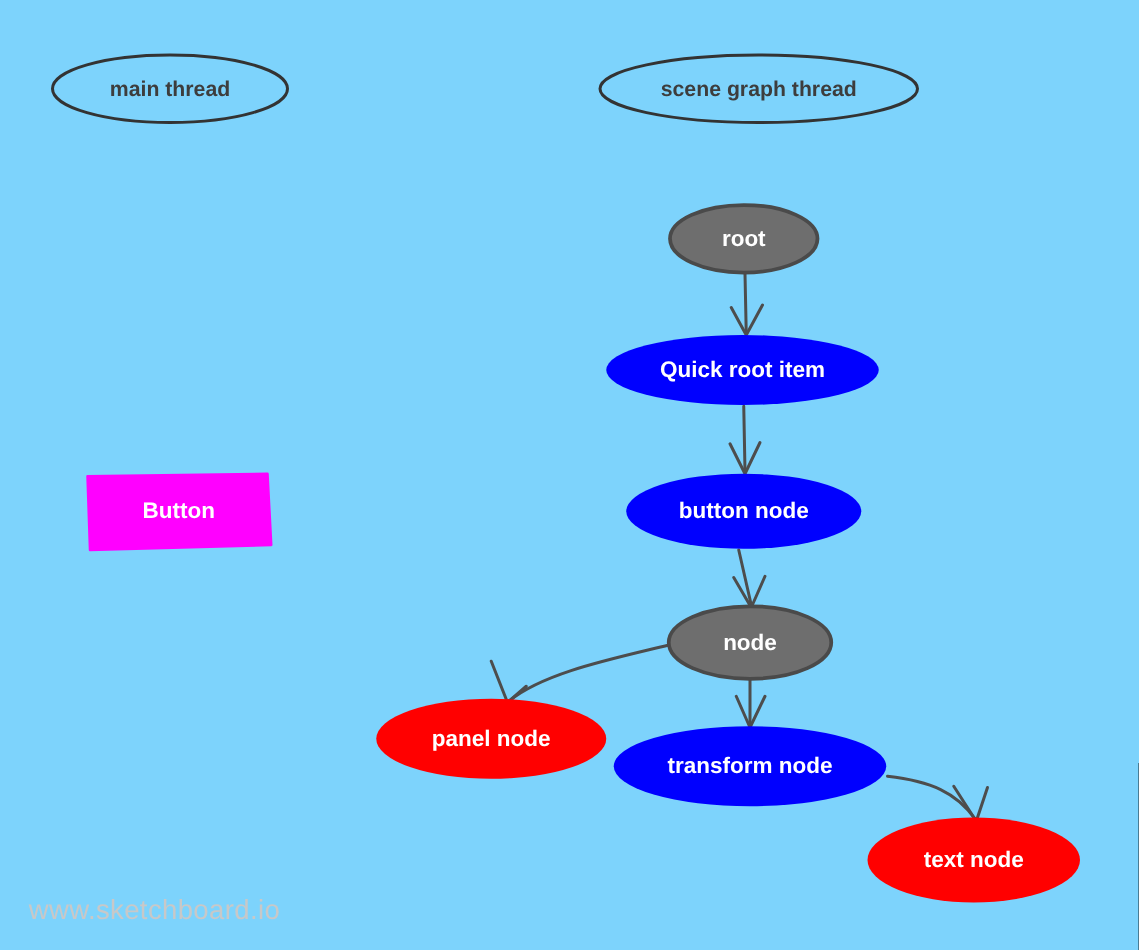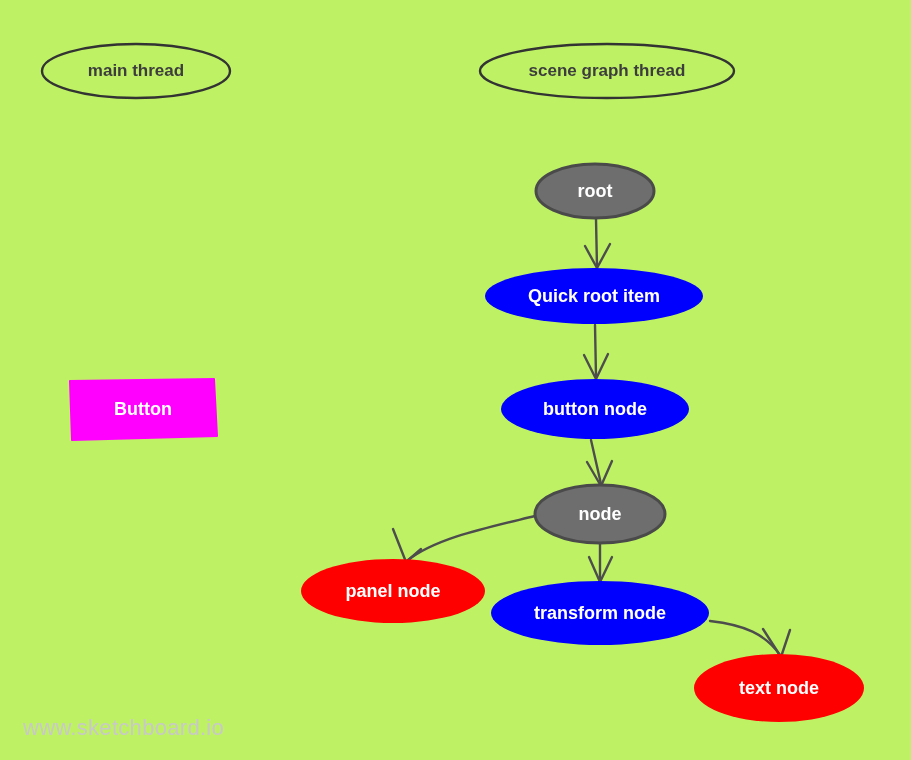--- a/index.html
+++ b/index.html
@@ -4,21 +4,21 @@
 <style>
   html, body {
     margin: 0;
     padding: 0;
     background: #000000;
   }
   #canvas {
     position: relative;
     width: 911px;
     height: 760px;
-    background: #bef264;
+    background: #7dd3fc;
     overflow: hidden;
     font-family: "Liberation Sans", sans-serif;
   }
   #diagram-svg {
     position: absolute;
     left: 0;
     top: 0;
     width: 911px;
     height: 760px;
   }

